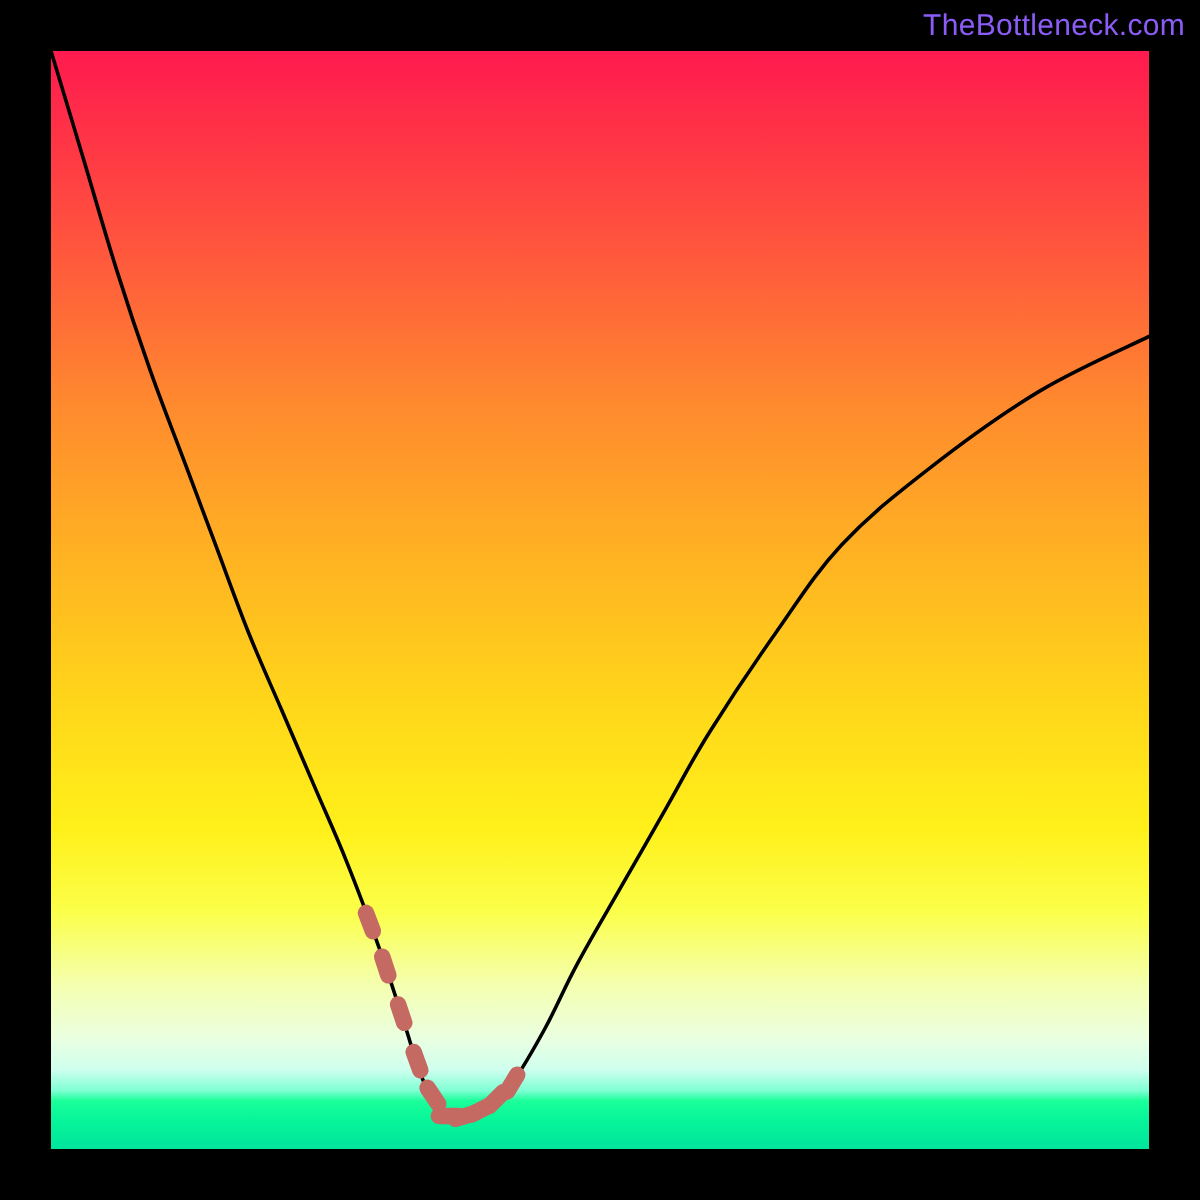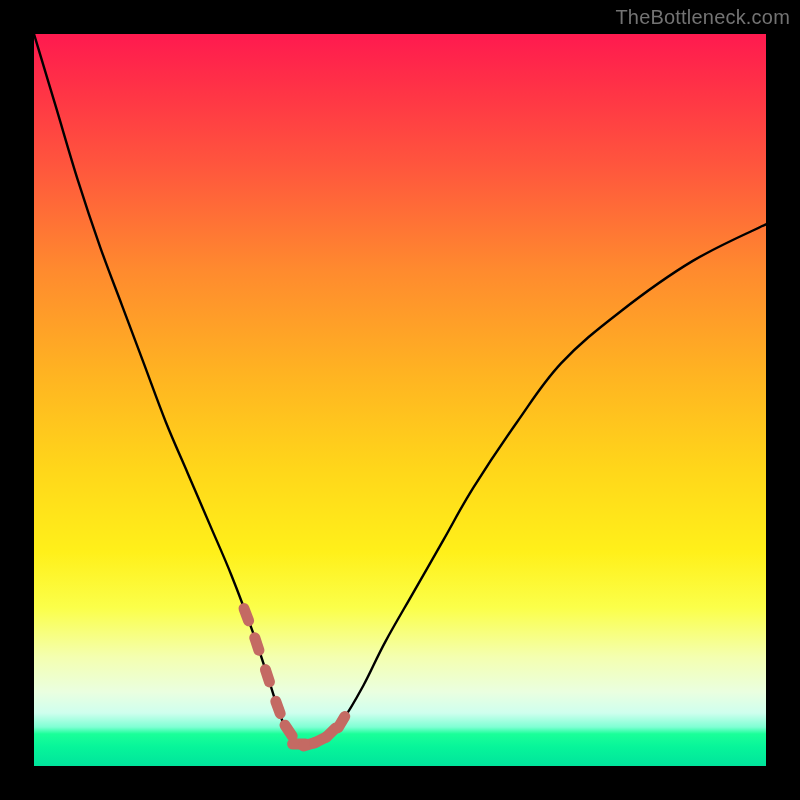--- a/index.html
+++ b/index.html
@@ -64,21 +64,21 @@
     position: absolute;
     left: 0; top: 0;
     width: 732px;
     height: 732px;
     overflow: visible;
   }
   .watermark {
     position: absolute;
     top: 6px;
     right: 10px;
-    color: #737373;
+    color: #8b5cf6;
     font-size: 20px;
     font-weight: 500;
     letter-spacing: 0.2px;
     user-select: none;
   }
 </style>
 </head>
 <body>
 
 <div class="frame top"></div>

